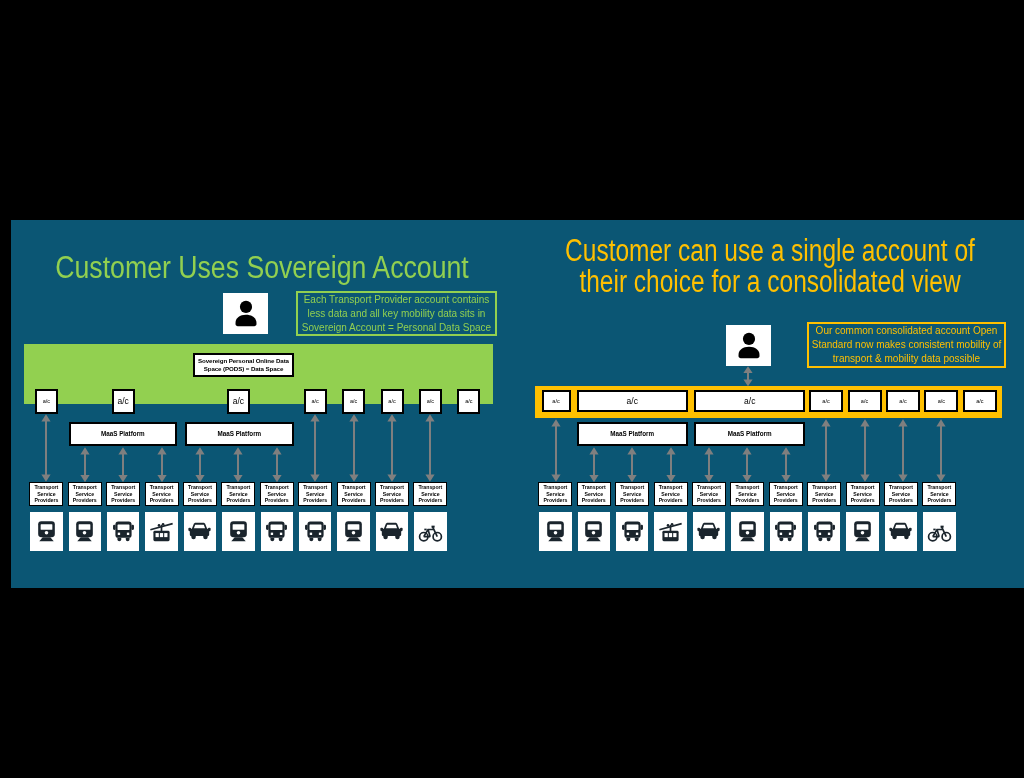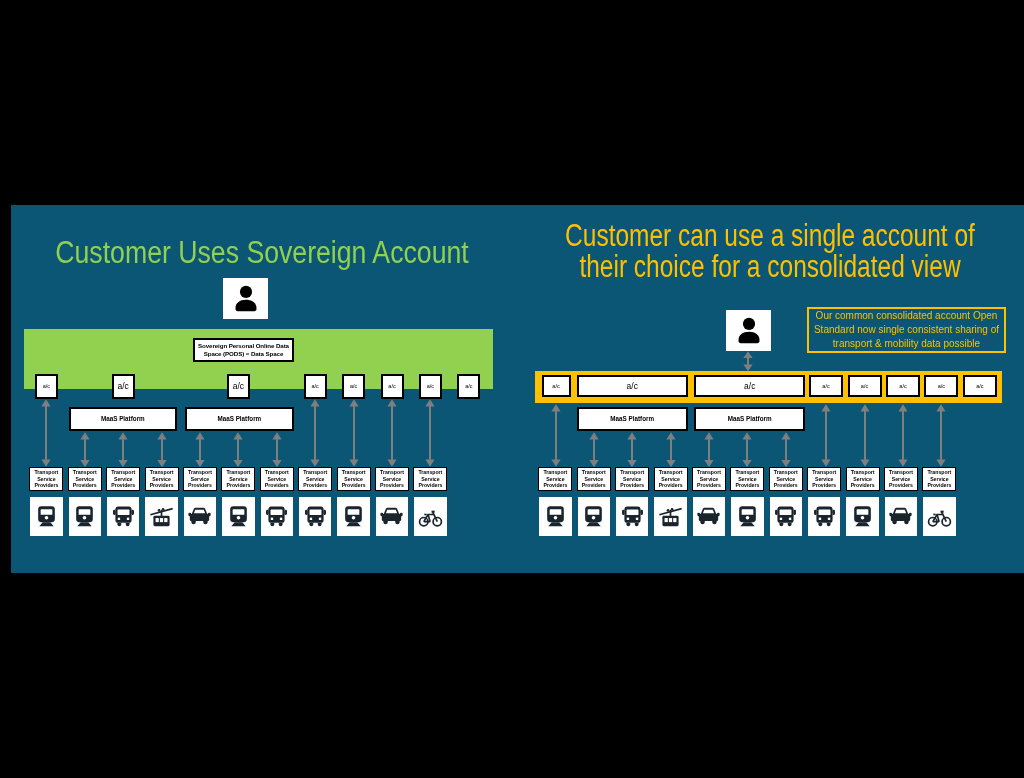--- a/index.html
+++ b/index.html
@@ -3,21 +3,21 @@
 <meta charset="utf-8">
 <style>
   :root{
     --background:#000000; --panel:#0B5674; --green:#92D050; --gold:#FFC000;
     --arrow:#7F7F7F; --ink:#1A242C; --box-border:#000000; --box-fill:#FFFFFF;
   }
   *{margin:0;padding:0;box-sizing:border-box}
   html,body{width:1024px;height:778px;background:var(--background);overflow:hidden;
     font-family:"Liberation Sans",sans-serif;}
   .stage{position:relative;width:1024px;height:778px;background:var(--background);}
-  .panel{position:absolute;top:205px;width:539px;height:368px;background:var(--panel);}
+  .panel{position:absolute;top:220px;width:539px;height:368px;background:var(--panel);}
   .panel.left{left:11px}
   .panel.right{left:520px}
   .title{position:absolute;left:-34.5px;width:560px;text-align:center;font-size:31px;line-height:31.4px;white-space:nowrap;font-weight:400;}
   .title.green{color:var(--green);top:31.5px;transform:translateX(5px) scaleX(.86);}
   .title.gold{color:var(--gold);top:15px;transform:translateX(4px) scaleX(.79);}
   .personbox{position:absolute;width:45px;height:41px;background:var(--box-fill);display:flex;align-items:center;justify-content:center;}
   .personbox svg{width:34px;height:34px;fill:#000;}
   .callout{position:absolute;display:flex;flex-direction:column;justify-content:center;text-align:center;font-size:10px;line-height:14px;}
   .callout.green{border:2px solid var(--green);color:var(--green);}
   .callout.gold{border:2.4px solid var(--gold);color:var(--gold);}
@@ -45,20 +45,25 @@
 <div class="stage">
 
   <section class="panel left">
     <h1 class="title green">Customer Uses Sovereign Account</h1>
     <div class="personbox" style="left:212px;top:73px">
       <svg viewBox="0 0 24 24">
         <circle cx="12" cy="7" r="4.3"></circle>
         <path d="M12 12.6c-4.4 0-7.4 2.4-7.4 5.6v.9c0 .9.7 1.6 1.6 1.6h11.6c.9 0 1.6-.7 1.6-1.6v-.9c0-3.2-3-5.6-7.4-5.6Z"></path>
       </svg>
     </div>
+    <div class="callout green" style="left:285px;top:71px;width:201px;height:45px">
+        <div>Each Transport Provider account contains</div>
+        <div>less data and all key mobility data sits in</div>
+        <div>Sovereign Account = Personal Data Space</div>
+      </div>
     <div class="band-green"></div>
     <div class="pods">
         <div>Sovereign Personal Online Data</div>
         <div>Space (PODS) = Data Space</div>
       </div>
     <div class="maas" style="left:57.5px;width:108.7px">MaaS Platform</div>
     <div class="maas" style="left:174px;width:108.7px">MaaS Platform</div>
     <div id="gen-left">
         <div class="acct small" style="left:23.9px;top:169px;width:23px;height:24.6px">
           <span>a/c</span>
@@ -292,21 +297,21 @@
         <div>their choice for a consolidated view</div>
       </h1>
     <div class="personbox" style="left:206px;top:105px">
       <svg viewBox="0 0 24 24">
         <circle cx="12" cy="7" r="4.3"></circle>
         <path d="M12 12.6c-4.4 0-7.4 2.4-7.4 5.6v.9c0 .9.7 1.6 1.6 1.6h11.6c.9 0 1.6-.7 1.6-1.6v-.9c0-3.2-3-5.6-7.4-5.6Z"></path>
       </svg>
     </div>
     <div class="callout gold" style="left:287px;top:102px;width:199px;height:46px">
         <div>Our common consolidated account Open</div>
-        <div>Standard now single consistent sharing of</div>
+        <div>Standard now makes consistent mobility of</div>
         <div>transport &amp; mobility data possible</div>
       </div>
     <div class="band-gold"></div>
     <div class="maas" style="left:56.6px;width:111.3px">MaaS Platform</div>
     <div class="maas" style="left:174.1px;width:111.3px">MaaS Platform</div>
     <div id="gen-right">
         <div class="acct small" style="left:21.5px;top:170.3px;width:29px;height:22.1px">
           <span>a/c</span>
         </div>
         <div class="acct big" style="left:56.6px;top:170.3px;width:111.3px;height:22.1px">

